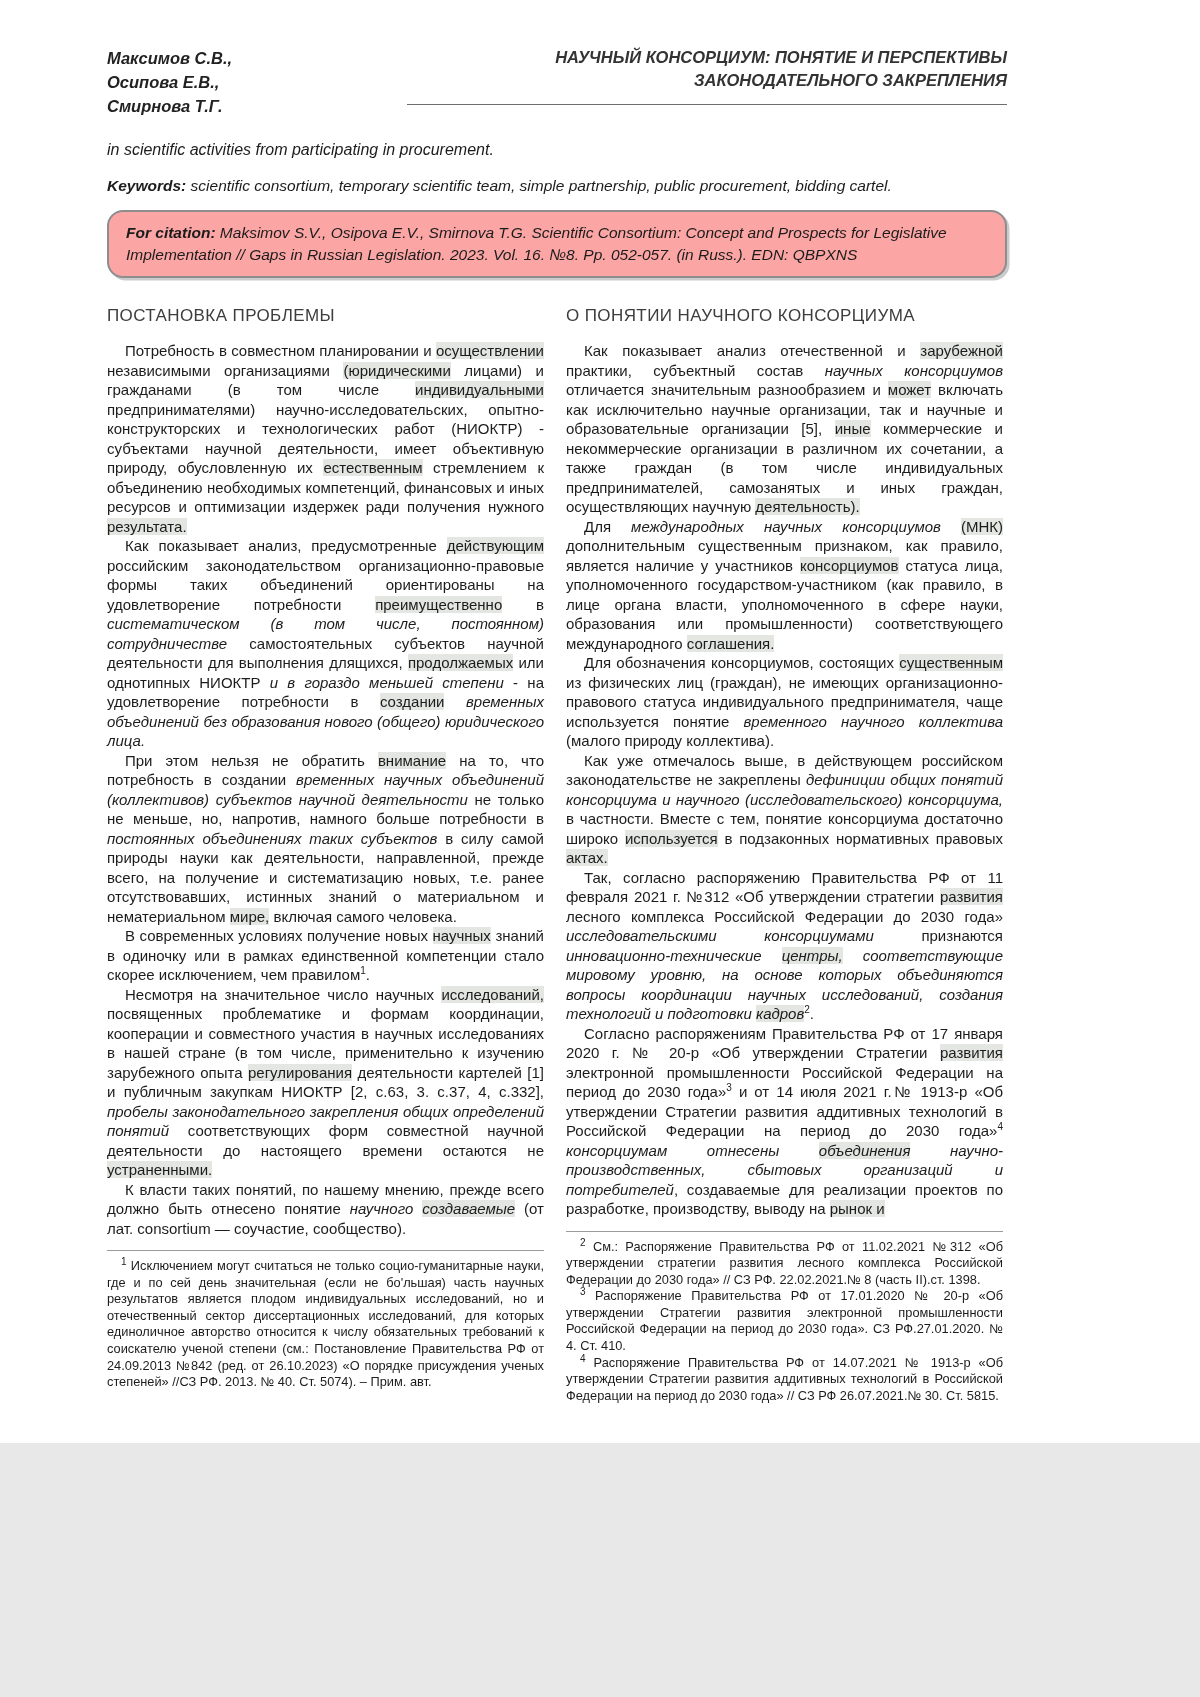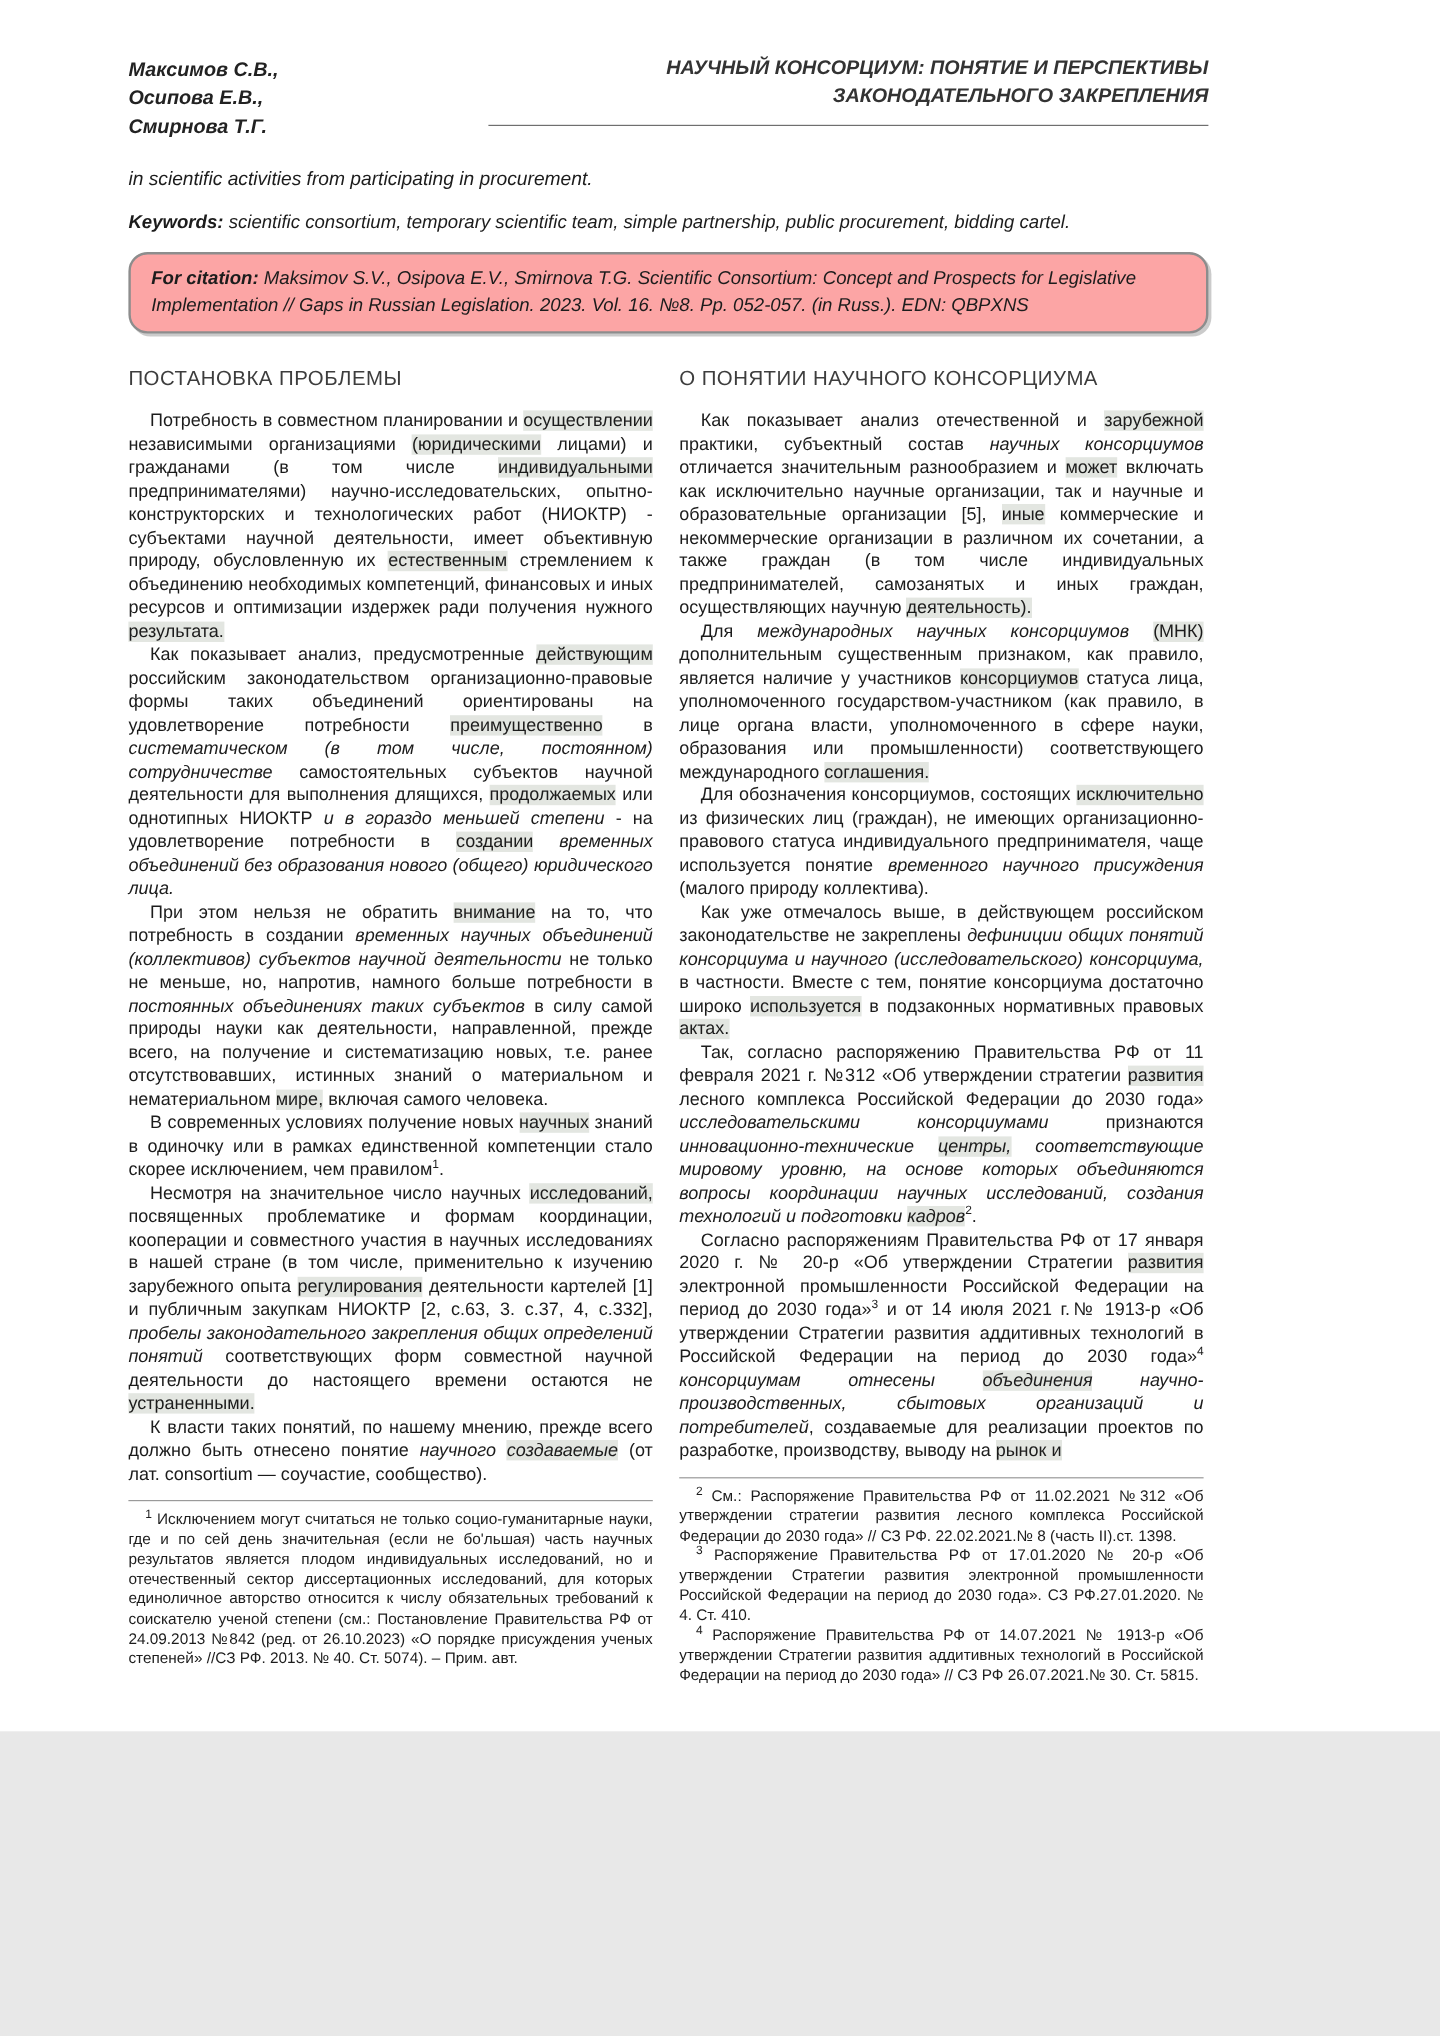--- a/index.html
+++ b/index.html
@@ -89,21 +89,21 @@
         <p class="body"><span>К власти таких понятий, по нашему мнению, прежде всего должно быть отнесено понятие </span><span class="it">научного </span><span class="it hl">создаваемые</span><span> (от лат. consortium — соучастие, сообщество).</span></p>
         <div class="footnotes">
           <p class="fn"><sup>1</sup><span> Исключением могут считаться не только социо-гуманитарные науки, где и по сей день значительная (если не бо'льшая) часть научных результатов является плодом индивидуальных исследований, но и отечественный сектор диссертационных исследований, для которых единоличное авторство относится к числу обязательных требований к соискателю ученой степени (см.: Постановление Правительства РФ от 24.09.2013 №842 (ред. от 26.10.2023) «О порядке присуждения ученых степеней» //СЗ РФ. 2013. № 40. Ст. 5074). – Прим. авт.</span></p>
         </div>
       </section>
 
       <section class="col">
         <h2 class="section">О ПОНЯТИИ НАУЧНОГО КОНСОРЦИУМА</h2>
         <p class="body"><span>Как показывает анализ отечественной и </span><span class="hl">зарубежной</span><span> практики, субъектный состав </span><span class="it">научных консорциумов</span><span> отличается значительным разнообразием и </span><span class="hl">может</span><span> включать как исключительно научные организации, так и научные и образовательные организации [5], </span><span class="hl">иные</span><span> коммерческие и некоммерческие организации в различном их сочетании, а также граждан (в том числе индивидуальных предпринимателей, самозанятых и иных граждан, осуществляющих научную </span><span class="hl">деятельность).</span></p>
         <p class="body"><span>Для </span><span class="it">международных научных консорциумов</span><span> </span><span class="hl">(МНК)</span><span> дополнительным существенным признаком, как правило, является наличие у участников </span><span class="hl">консорциумов</span><span> статуса лица, уполномоченного государством-участником (как правило, в лице органа власти, уполномоченного в сфере науки, образования или промышленности) соответствующего международного </span><span class="hl">соглашения.</span></p>
-        <p class="body"><span>Для обозначения консорциумов, состоящих </span><span class="hl">исключительно</span><span> из физических лиц (граждан), не имеющих организационно-правового статуса индивидуального предпринимателя, чаще используется понятие </span><span class="it">временного научного присуждения</span><span> (малого природу коллектива).</span></p>
+        <p class="body"><span>Для обозначения консорциумов, состоящих </span><span class="hl">существенным</span><span> из физических лиц (граждан), не имеющих организационно-правового статуса индивидуального предпринимателя, чаще используется понятие </span><span class="it">временного научного коллектива</span><span> (малого природу коллектива).</span></p>
         <p class="body"><span>Как уже отмечалось выше, в действующем российском законодательстве не закреплены </span><span class="it">дефиниции общих понятий консорциума и научного (исследовательского) консорциума,</span><span> в частности. Вместе с тем, понятие консорциума достаточно широко </span><span class="hl">используется</span><span> в подзаконных нормативных правовых </span><span class="hl">актах.</span></p>
         <p class="body"><span>Так, согласно распоряжению Правительства РФ от 11 февраля 2021 г. №312 «Об утверждении стратегии </span><span class="hl">развития</span><span> лесного комплекса Российской Федерации до 2030 года» </span><span class="it">исследовательскими консорциумами</span><span> признаются </span><span class="it">инновационно-технические </span><span class="it hl">центры,</span><span class="it"> соответствующие мировому уровню, на основе которых объединяются вопросы координации научных исследований, создания технологий и подготовки </span><span class="it hl">кадров</span><sup>2</sup><span>.</span></p>
         <p class="body"><span>Согласно распоряжениям Правительства РФ от 17 января 2020 г. № 20-р «Об утверждении Стратегии </span><span class="hl">развития</span><span> электронной промышленности Российской Федерации на период до 2030 года»</span><sup>3</sup><span> и от 14 июля 2021 г.№ 1913-р «Об утверждении Стратегии развития аддитивных технологий в Российской Федерации на период до 2030 года»</span><sup>4</sup><span> </span><span class="it">консорциумам отнесены </span><span class="it hl">объединения</span><span class="it"> научно-производственных, сбытовых организаций и потребителей</span><span>, создаваемые для реализации проектов по разработке, производству, выводу на </span><span class="hl">рынок и</span></p>
         <div class="footnotes">
           <p class="fn"><sup>2</sup><span> См.: Распоряжение Правительства РФ от 11.02.2021 №312 «Об утверждении стратегии развития лесного комплекса Российской Федерации до 2030 года» // СЗ РФ. 22.02.2021.№ 8 (часть II).ст. 1398.</span></p>
           <p class="fn"><sup>3</sup><span> Распоряжение Правительства РФ от 17.01.2020 № 20-р «Об утверждении Стратегии развития электронной промышленности Российской Федерации на период до 2030 года». СЗ РФ.27.01.2020. № 4. Ст. 410.</span></p>
           <p class="fn"><sup>4</sup><span> Распоряжение Правительства РФ от 14.07.2021 № 1913-р «Об утверждении Стратегии развития аддитивных технологий в Российской Федерации на период до 2030 года» // СЗ РФ 26.07.2021.№ 30. Ст. 5815.</span></p>
         </div>
       </section>
 

